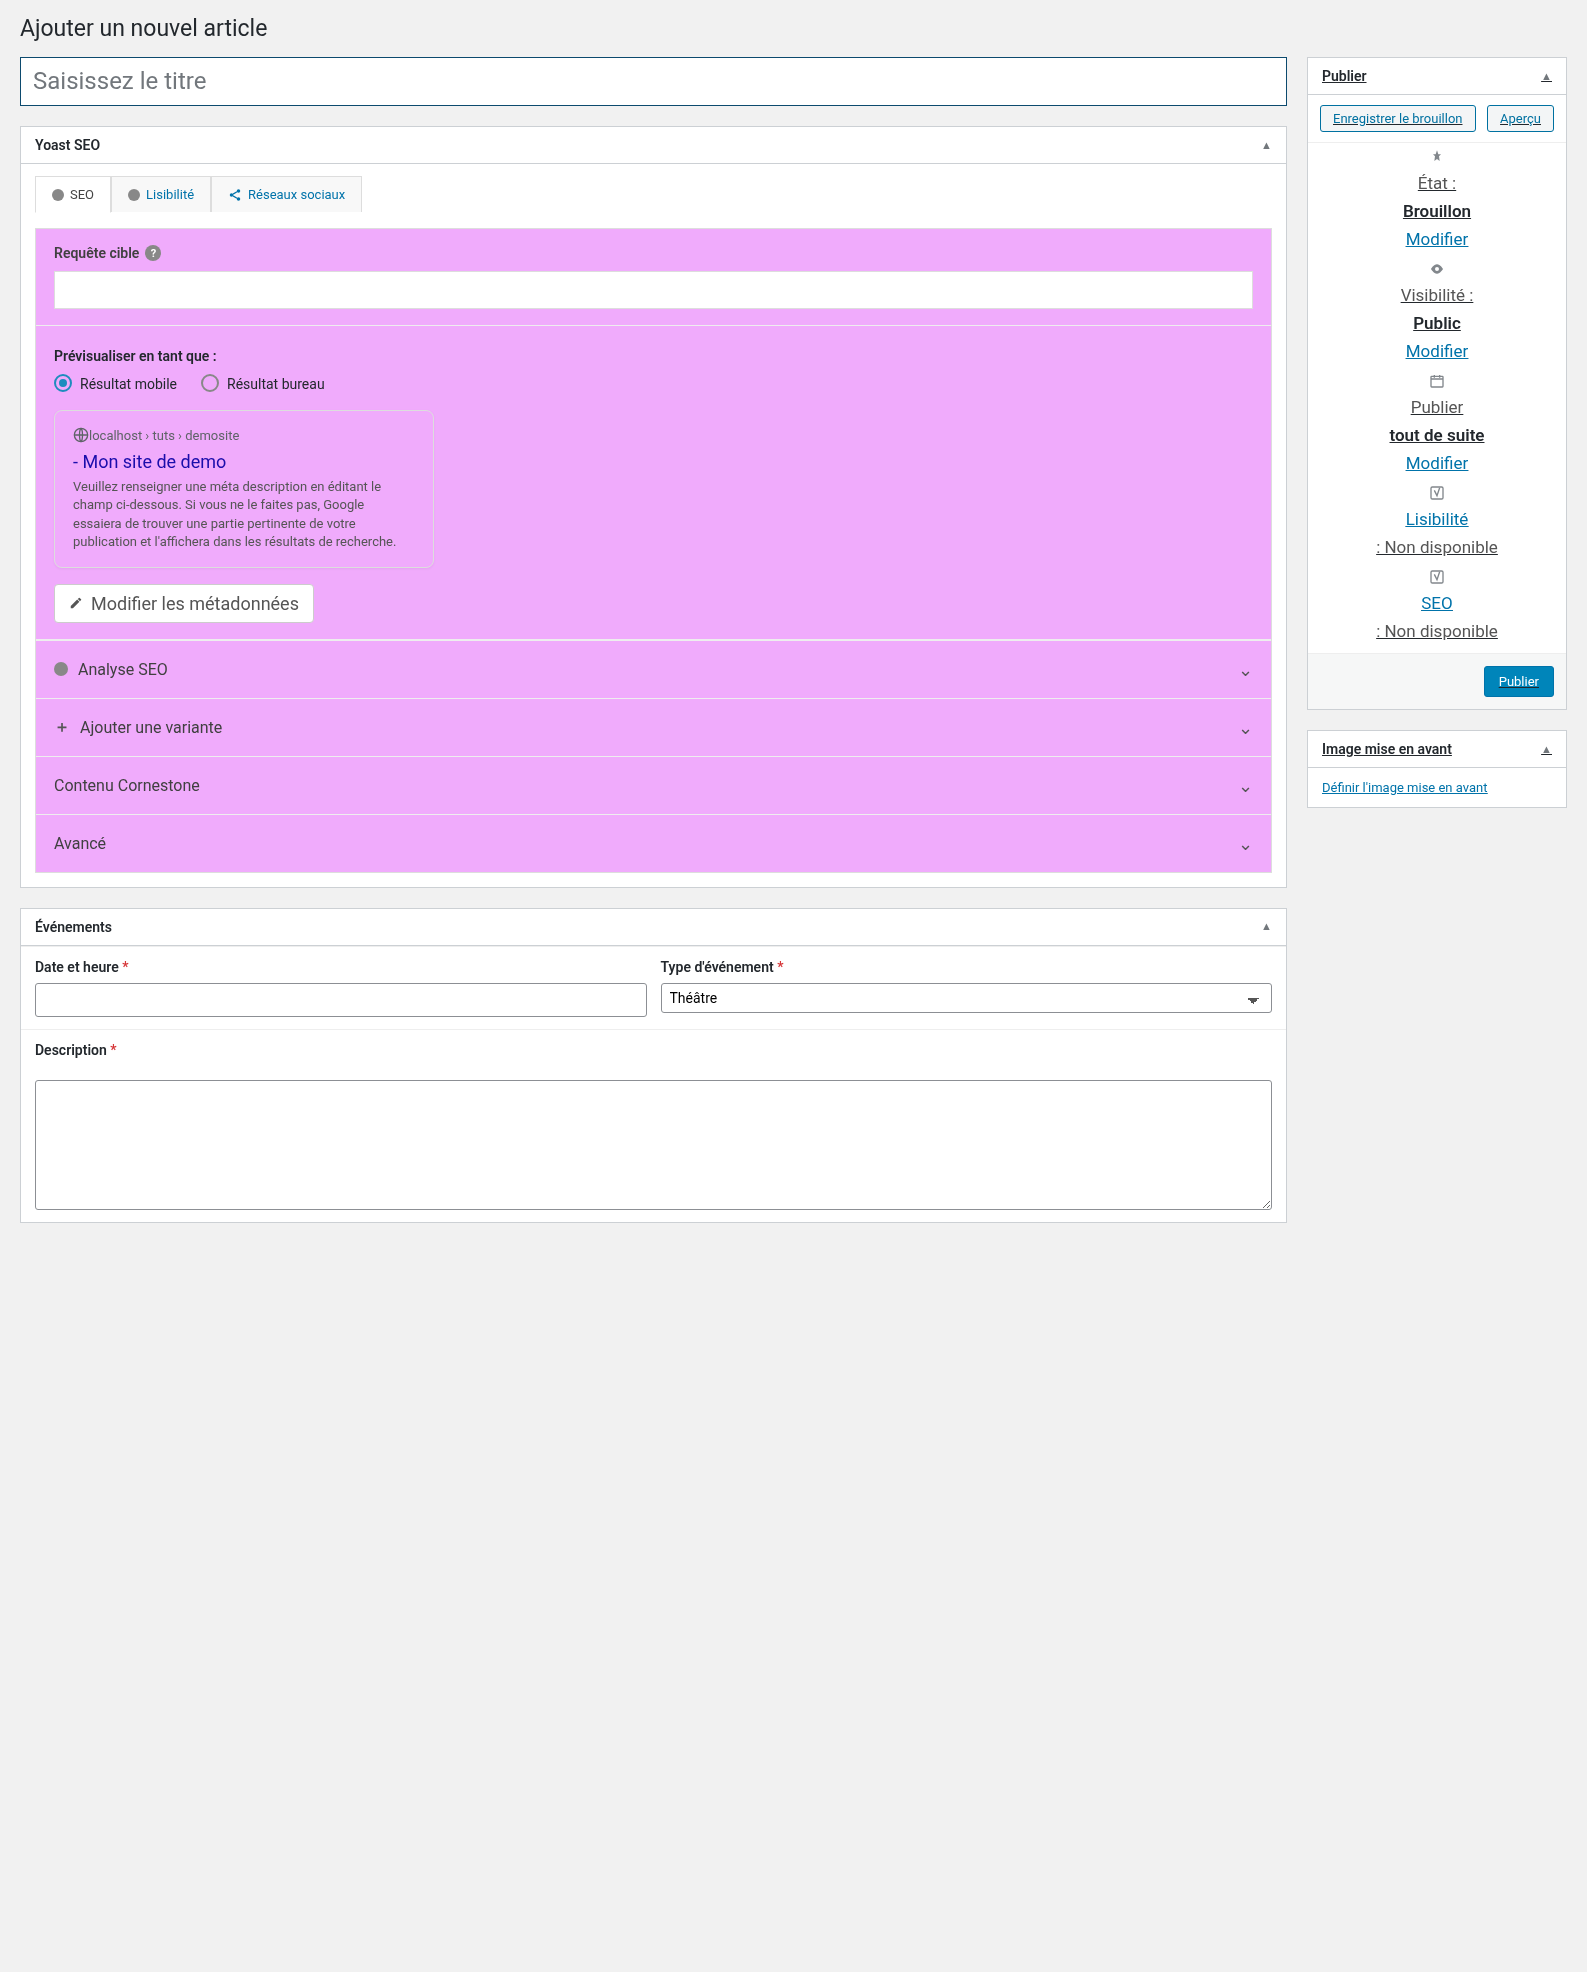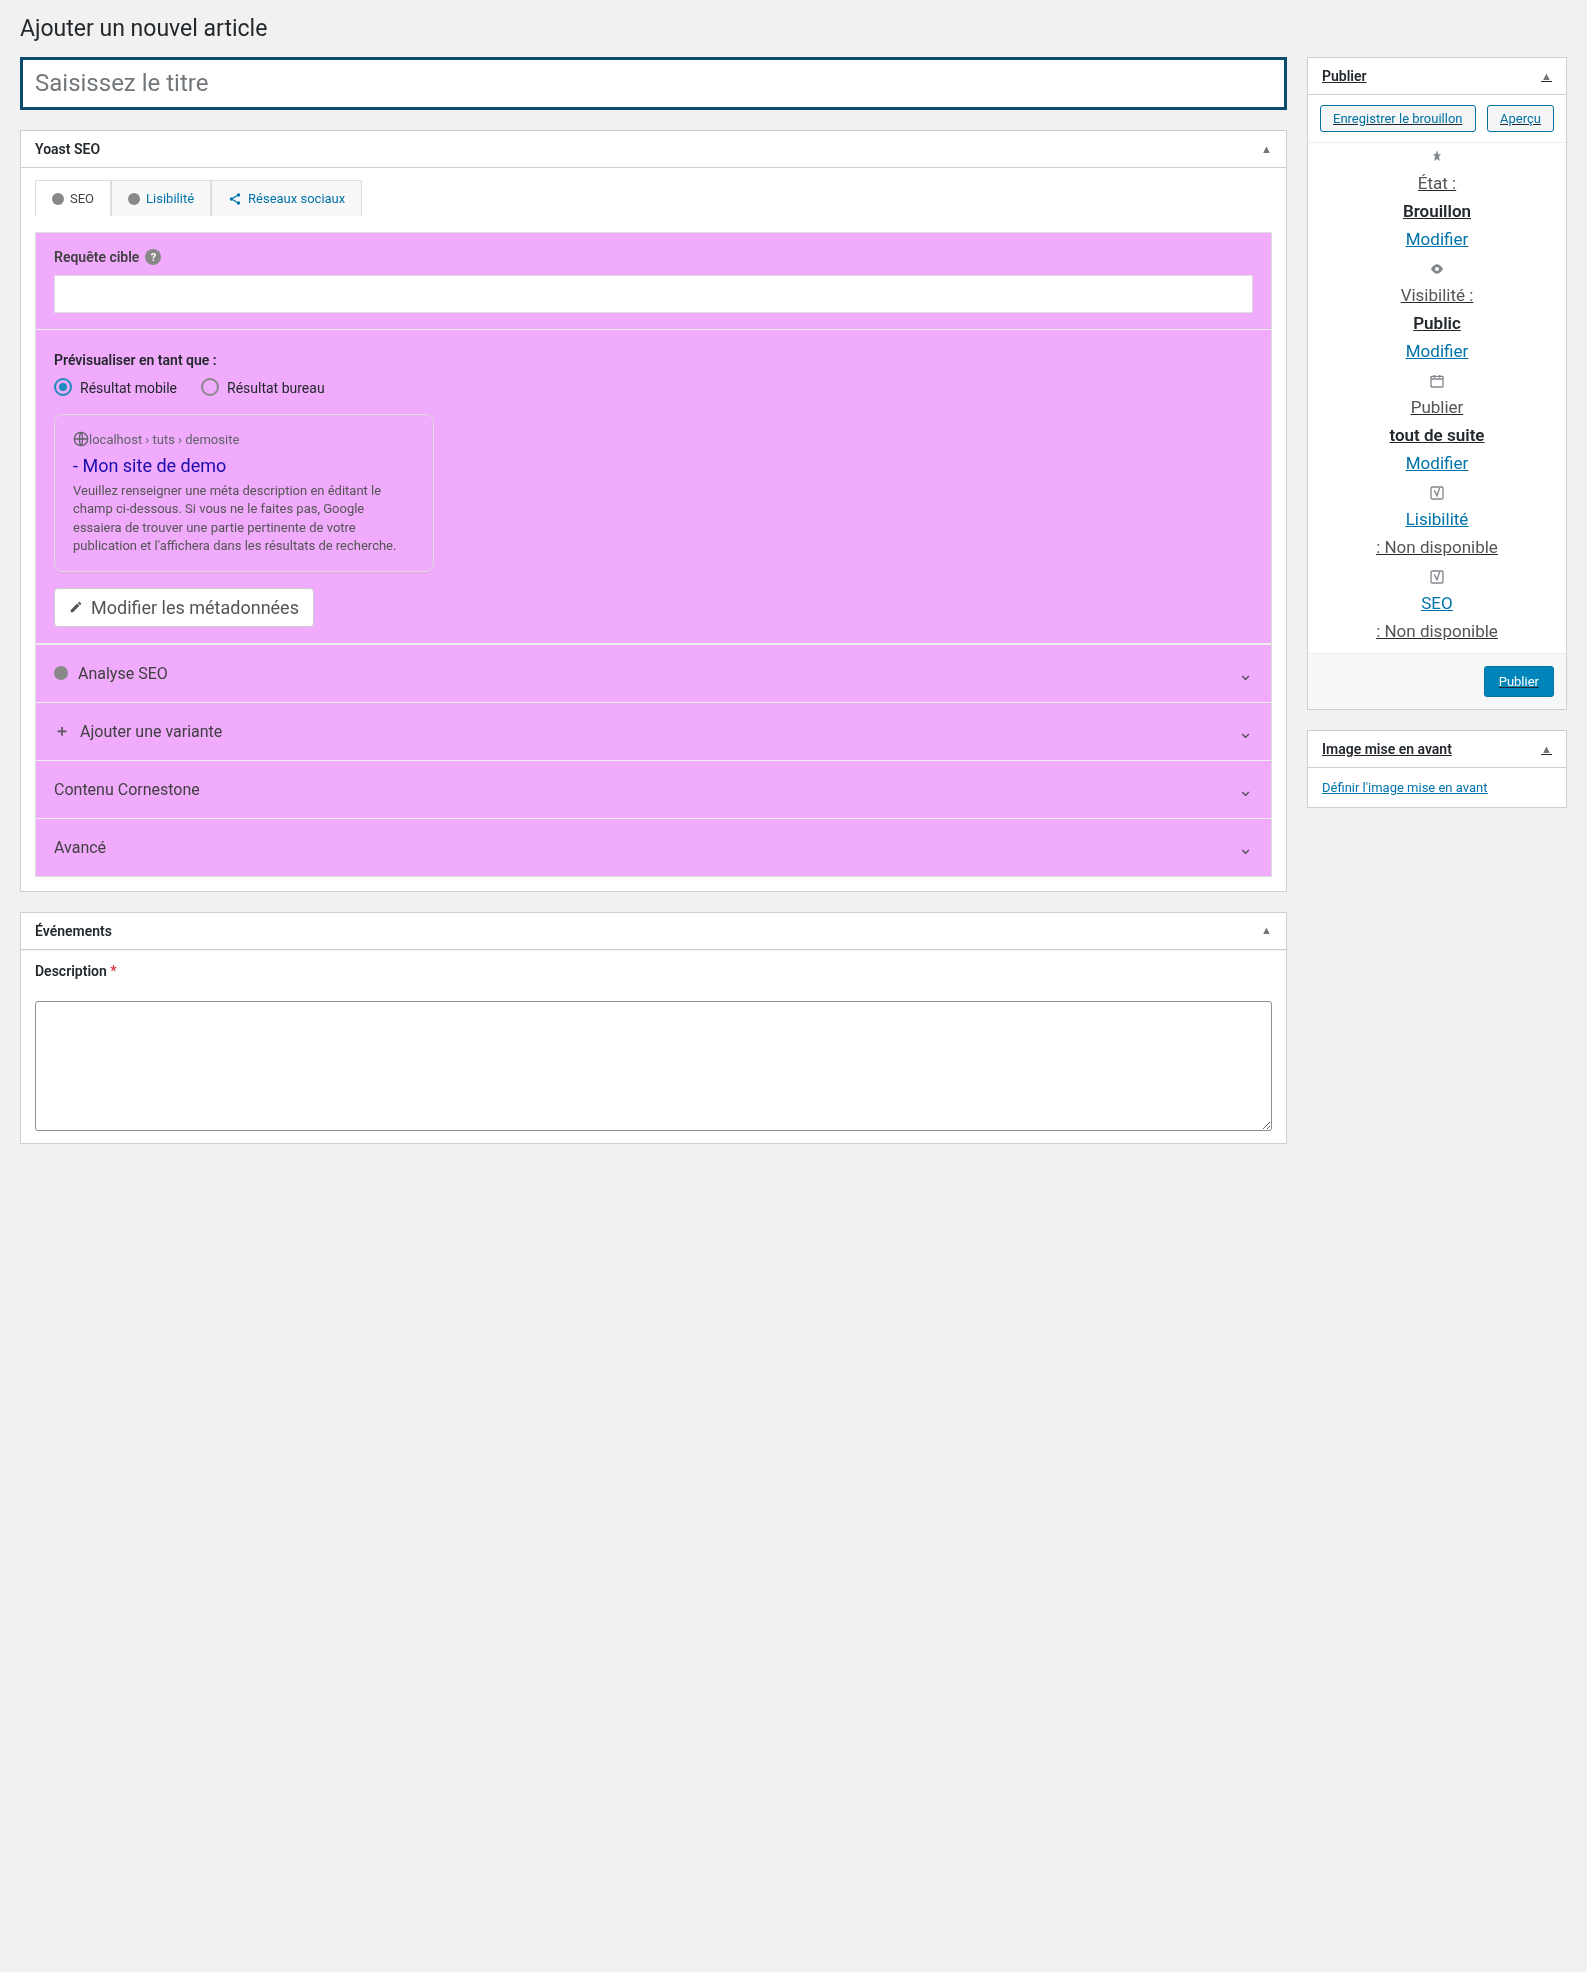--- a/index.html
+++ b/index.html
@@ -3,21 +3,21 @@
 <meta charset="utf-8">
 <style>
   * { box-sizing:border-box; font-family:-apple-system,BlinkMacSystemFont,"Segoe UI",Roboto,sans-serif; }
   body { margin:0; background:#f1f1f1; color:#23282d; font-size:13px; }
   .wrap { padding:15px 20px 40px; }
   h1.page-title { font-size:23px; font-weight:400; margin:0 0 15px; color:#23282d; }
   .layout { display:flex; gap:20px; align-items:flex-start; }
   .main { flex:1; min-width:0; }
   .side { width:260px; flex-shrink:0;text-decoration:underline; }
 
-  .title-input { width:100%; padding:8px 12px; font-size:24px; line-height:1.3; border:3px solid #0c4a6e; background:#fff; color:#72777c; outline:none; }
+  .title-input { width:100%; padding:8px 12px; font-size:24px; line-height:1.3; border:1px solid #0c4a6e; background:#fff; color:#72777c; outline:none; }
   .title-input::placeholder { color:#72777c; }
 
   .postbox { background:#fff; border:1px solid #ccd0d4; margin-bottom:20px; }
   .postbox-header { display:flex; justify-content:space-between; align-items:center; padding:10px 14px; border-bottom:1px solid #ccd0d4; font-size:14px; font-weight:600; }
   .postbox-inside { padding:12px 14px; }
   .toggle-tri { font-size:11px; color:#72777c; cursor:pointer; }
 
   
   .yoast-tabs { display:flex; padding:12px 14px 0; gap:0; }
   .yoast-tab { display:flex; align-items:center; gap:6px; padding:10px 16px; border:1px solid #ddd; border-bottom:none; background:#f8f8f8; font-size:13px; cursor:pointer; color:#0073aa; }
@@ -182,20 +182,32 @@
           </div>
         </div>
       </div>
 
       
       <div class="postbox">
         <div class="postbox-header">
           <span>Événements</span>
           <span class="toggle-tri">▲</span>
         </div>
+        <div class="ev-row">
+          <div class="ev-col">
+            <label class="ev-label"><span>Date et heure</span> <span class="req">*</span></label>
+            <input type="text" class="ev-input" style="">
+          </div>
+          <div class="ev-col">
+            <label class="ev-label"><span>Type d'événement</span> <span class="req">*</span></label>
+            <select class="ev-select">
+              <option>Théâtre</option>
+            </select>
+          </div>
+        </div>
         <div class="ev-row" style="flex-direction:column;">
           <label class="ev-label"><span>Description</span> <span class="req">*</span></label>
           <textarea class="ev-textarea" style=""></textarea>
         </div>
       </div>
     </div>
 
     <div class="side">
       <div class="postbox">
         <div class="postbox-header">

